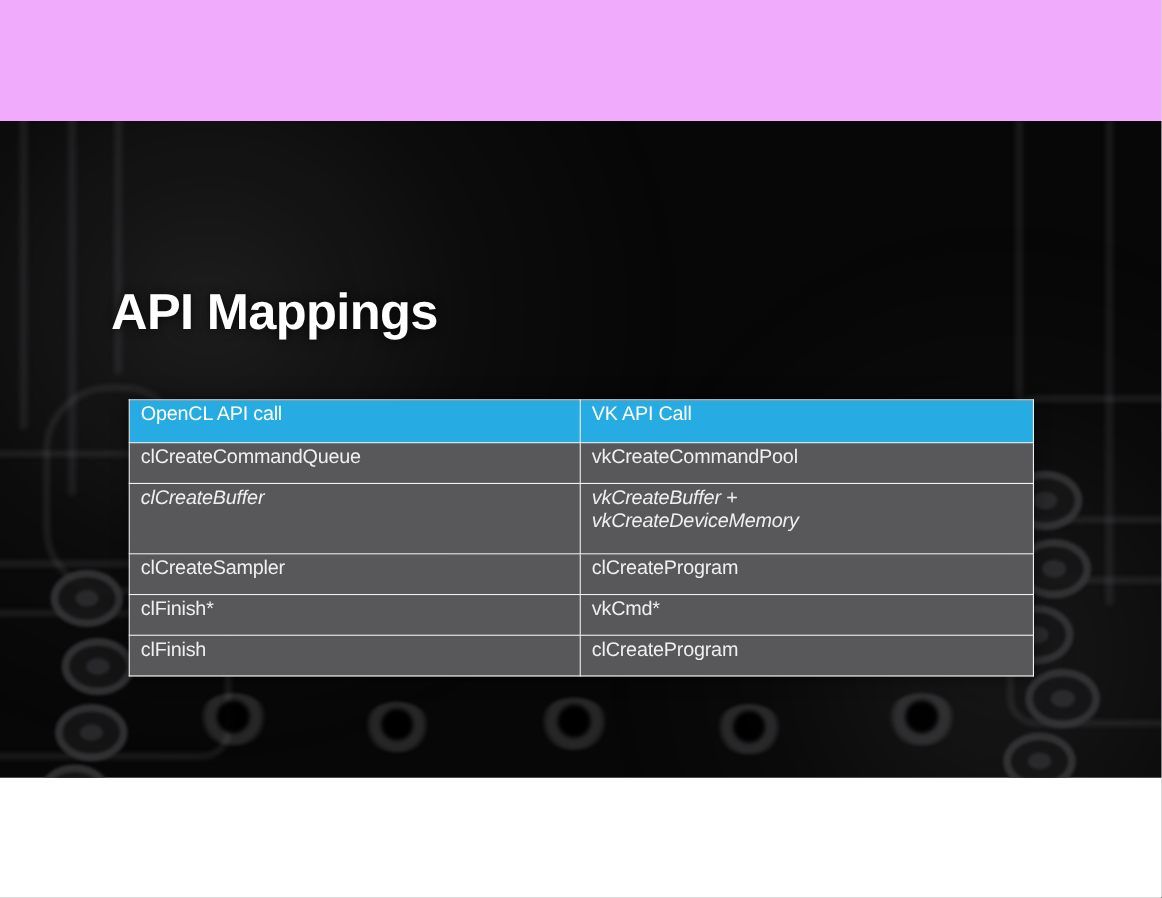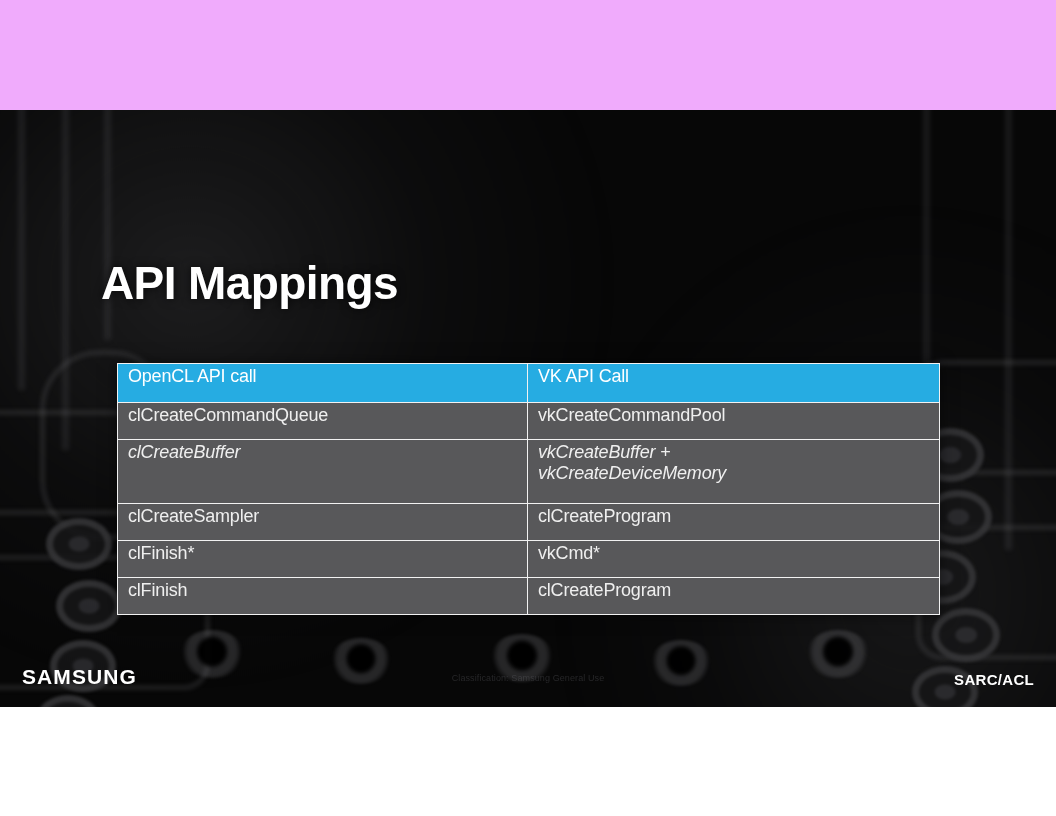--- a/index.html
+++ b/index.html
@@ -302,20 +302,15 @@
             <td>
               <span class="cell-line">clFinish</span>
             </td>
             <td>
               <span class="cell-line">clCreateProgram</span>
             </td>
           </tr>
         </tbody>
     </table>
 
-    <div class="footer">
-      <div class="samsung-logo">SAMSUNG</div>
-      <div class="footer-note">Classification: Samsung General Use</div>
-      <div class="footer-right">SARC/ACL</div>
-    </div>
 
   </div>
 </div>
 
 </body></html>

